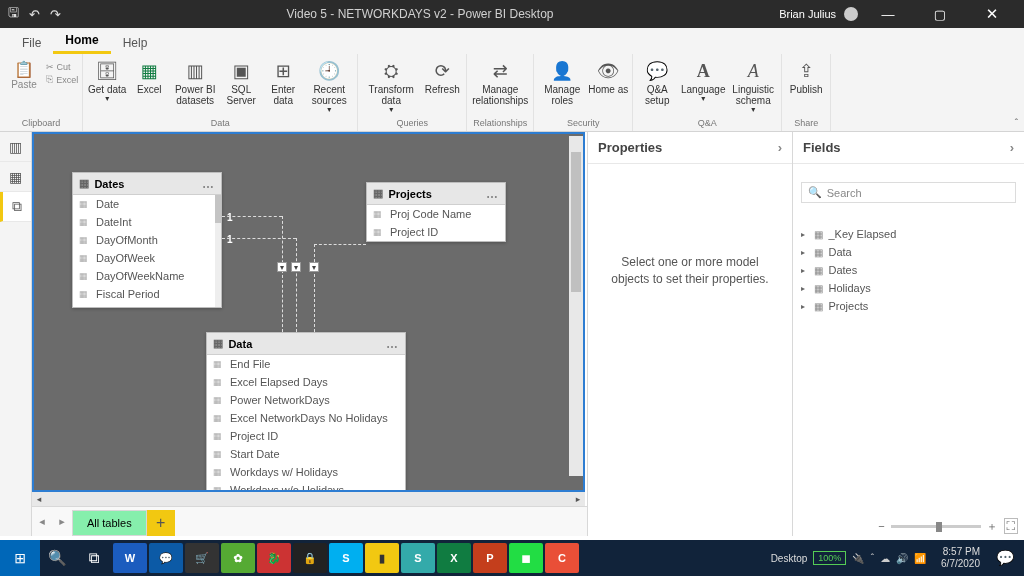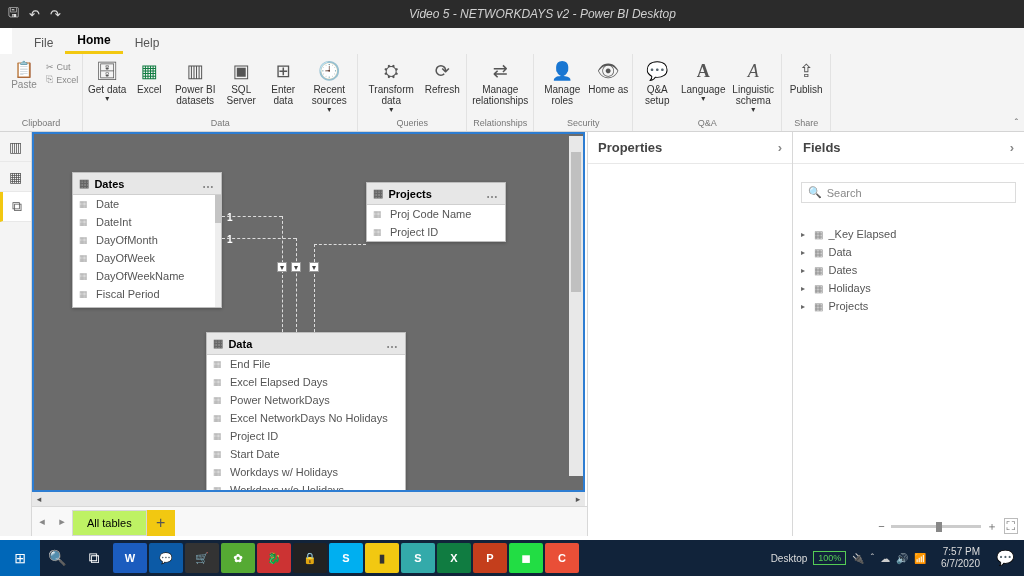--- a/index.html
+++ b/index.html
@@ -2,28 +2,28 @@
 <html><head>
 <meta charset="utf-8">
 <style>
   * { box-sizing: border-box; margin: 0; padding: 0; font-family: "Segoe UI", sans-serif; }
   body { width: 1024px; height: 576px; overflow: hidden; background: #fff; position: relative; }
 
   
   .titlebar { height: 28px; background: #2b2b2b; color: #fff; display: flex; align-items: center; font-size: 11px; }
   .titlebar .qat { display: flex; gap: 10px; padding-left: 8px; align-items: center; }
   .titlebar .qat span { font-size: 13px; opacity: 0.85; }
-  .titlebar .title { flex: 1; text-align: center; font-size: 12px; color: #d0d0d0; font-style: italic; }
+  .titlebar .title { flex: 1; text-align: center; font-size: 12px; color: #d0d0d0; }
   .titlebar .user { display: flex; align-items: center; gap: 8px; padding-right: 10px; }
   .titlebar .avatar { width: 14px; height: 14px; border-radius: 50%; background: #ccc; display: inline-block; }
   .titlebar .winbtn { width: 44px; text-align: center; font-size: 13px; }
   .titlebar .winbtn.close { font-size: 15px; }
 
   
-  .menutabs { height: 26px; display: flex; align-items: flex-end; font-size: 12px; padding-left: 10px; background: #f4f4f4; border-bottom: 0; margin-left: 12px; }
+  .menutabs { height: 26px; display: flex; align-items: flex-end; font-size: 12px; padding-left: 10px; background: #f4f4f4; border-bottom: 0; }
   .menutabs .tab { padding: 4px 12px; color: #555; cursor: default; }
   .menutabs .tab.active { color: #000; border-bottom: 3px solid #f2c811; font-weight: 600; }
 
   
   .ribbon { height: 78px; background: #f4f4f4; border-bottom: 1px solid #d4d4d4; display: flex; position: relative; }
   .ribbon-group { display: flex; flex-direction: column; align-items: stretch; border-right: 1px solid #e2e2e2; padding: 2px 4px 1px; }
   .ribbon-group .items { display: flex; gap: 2px; flex: 1; align-items: flex-start; }
   .ribbon-group .glabel { text-align: center; font-size: 9px; color: #777; margin-bottom: 2px; }
   .ritem { display: flex; flex-direction: column; align-items: center; justify-content: flex-start; width: 48px; padding-top: 4px; font-size: 10px; color: #333; text-align: center; line-height: 1.1; }
   .ritem.wider { width: 58px; }
@@ -68,21 +68,21 @@
 
   
   .rel-label { position: absolute; color: #fff; font-size: 10px; font-weight: 600; }
   .rel-line-v { position: absolute; border-left: 1.5px dashed #ddd; }
   .rel-line-h { position: absolute; border-top: 1.5px dashed #ddd; }
   .rel-arrow { position: absolute; width: 10px; height: 10px; background: #fff; color: #444; font-size: 8px; display: flex; align-items: center; justify-content: center; border: 1px solid #999; }
 
   
   .pager { height: 30px; border-top: 1px solid #d8d8d8; display: flex; align-items: stretch; background: #f8f8f8; font-size: 11px; }
   .pager .pnav { width: 20px; display: flex; align-items: center; justify-content: center; color: #888; }
-  .pager .ptab { padding: 0 14px; border: 1px solid #d8d8d8; background: #bef264; display: flex; align-items: center; margin-top: 3px; }
+  .pager .ptab { padding: 0 14px; border: 1px solid #d8d8d8; background: #86efac; display: flex; align-items: center; margin-top: 3px; }
   .pager .padd { width: 28px; background: #f2c811; display: flex; align-items: center; justify-content: center; color: #555; font-size: 16px; margin-top: 3px; }
 
   
   .props { width: 205px; border-left: 1px solid #d8d8d8; display: flex; flex-direction: column; }
   .panel-head { padding: 8px 10px; font-size: 13px; font-weight: 600; color: #444; display: flex; justify-content: space-between; align-items: center; border-bottom: 1px solid #e8e8e8; }
   .panel-head .chev { font-size: 13px; color: #888; }
   .props .empty-msg { padding: 90px 20px; font-size: 12px; color: #555; text-align: center; line-height: 1.4; }
 
   
   .fields { flex: 1; border-left: 1px solid #d8d8d8; display: flex; flex-direction: column; gap: 12px; }
@@ -112,20 +112,27 @@
 </head>
 <body>
 
 <div class="titlebar">
   <div class="qat">
     <span>🖫</span>
     <span>↶</span>
     <span>↷</span>
   </div>
   <div class="title">Video 5 - NETWORKDAYS v2 - Power BI Desktop</div>
+  <div class="user">
+    <span>Brian Julius</span>
+    <span class="avatar"></span>
+    <span class="winbtn">—</span>
+    <span class="winbtn">▢</span>
+    <span class="winbtn close">✕</span>
+  </div>
 </div>
 
 <div class="menutabs">
   <div class="tab">File</div>
   <div class="tab active">Home</div>
   <div class="tab">Help</div>
 </div>
 
 <div class="ribbon">
 
@@ -394,20 +401,21 @@
       <div class="ptab">All tables</div>
       <div class="padd">+</div>
     </div>
   </div>
 
   <div class="props">
     <div class="panel-head">
         <span>Properties</span>
         <span class="chev">›</span>
       </div>
+    <div class="empty-msg">Select one or more model objects to set their properties.</div>
   </div>
 
   <div class="fields">
     <div class="panel-head">
         <span>Fields</span>
         <span class="chev">›</span>
       </div>
     <div class="search">
         <span>🔍</span>
         <span>Search</span>
@@ -472,17 +480,17 @@
   <div class="desk">Desktop</div>
   <div class="battery">100%</div>
   <div class="tray">
       <span>🔌</span>
       <span>ˆ</span>
       <span>☁</span>
       <span>🔊</span>
       <span>📶</span>
     </div>
   <div class="clock">
-      <div>7:57 PM</div>
+      <div>8:57 PM</div>
       <div>6/7/2020</div>
     </div>
   <div class="ticon">💬</div>
 </div>
 
 </body></html>

